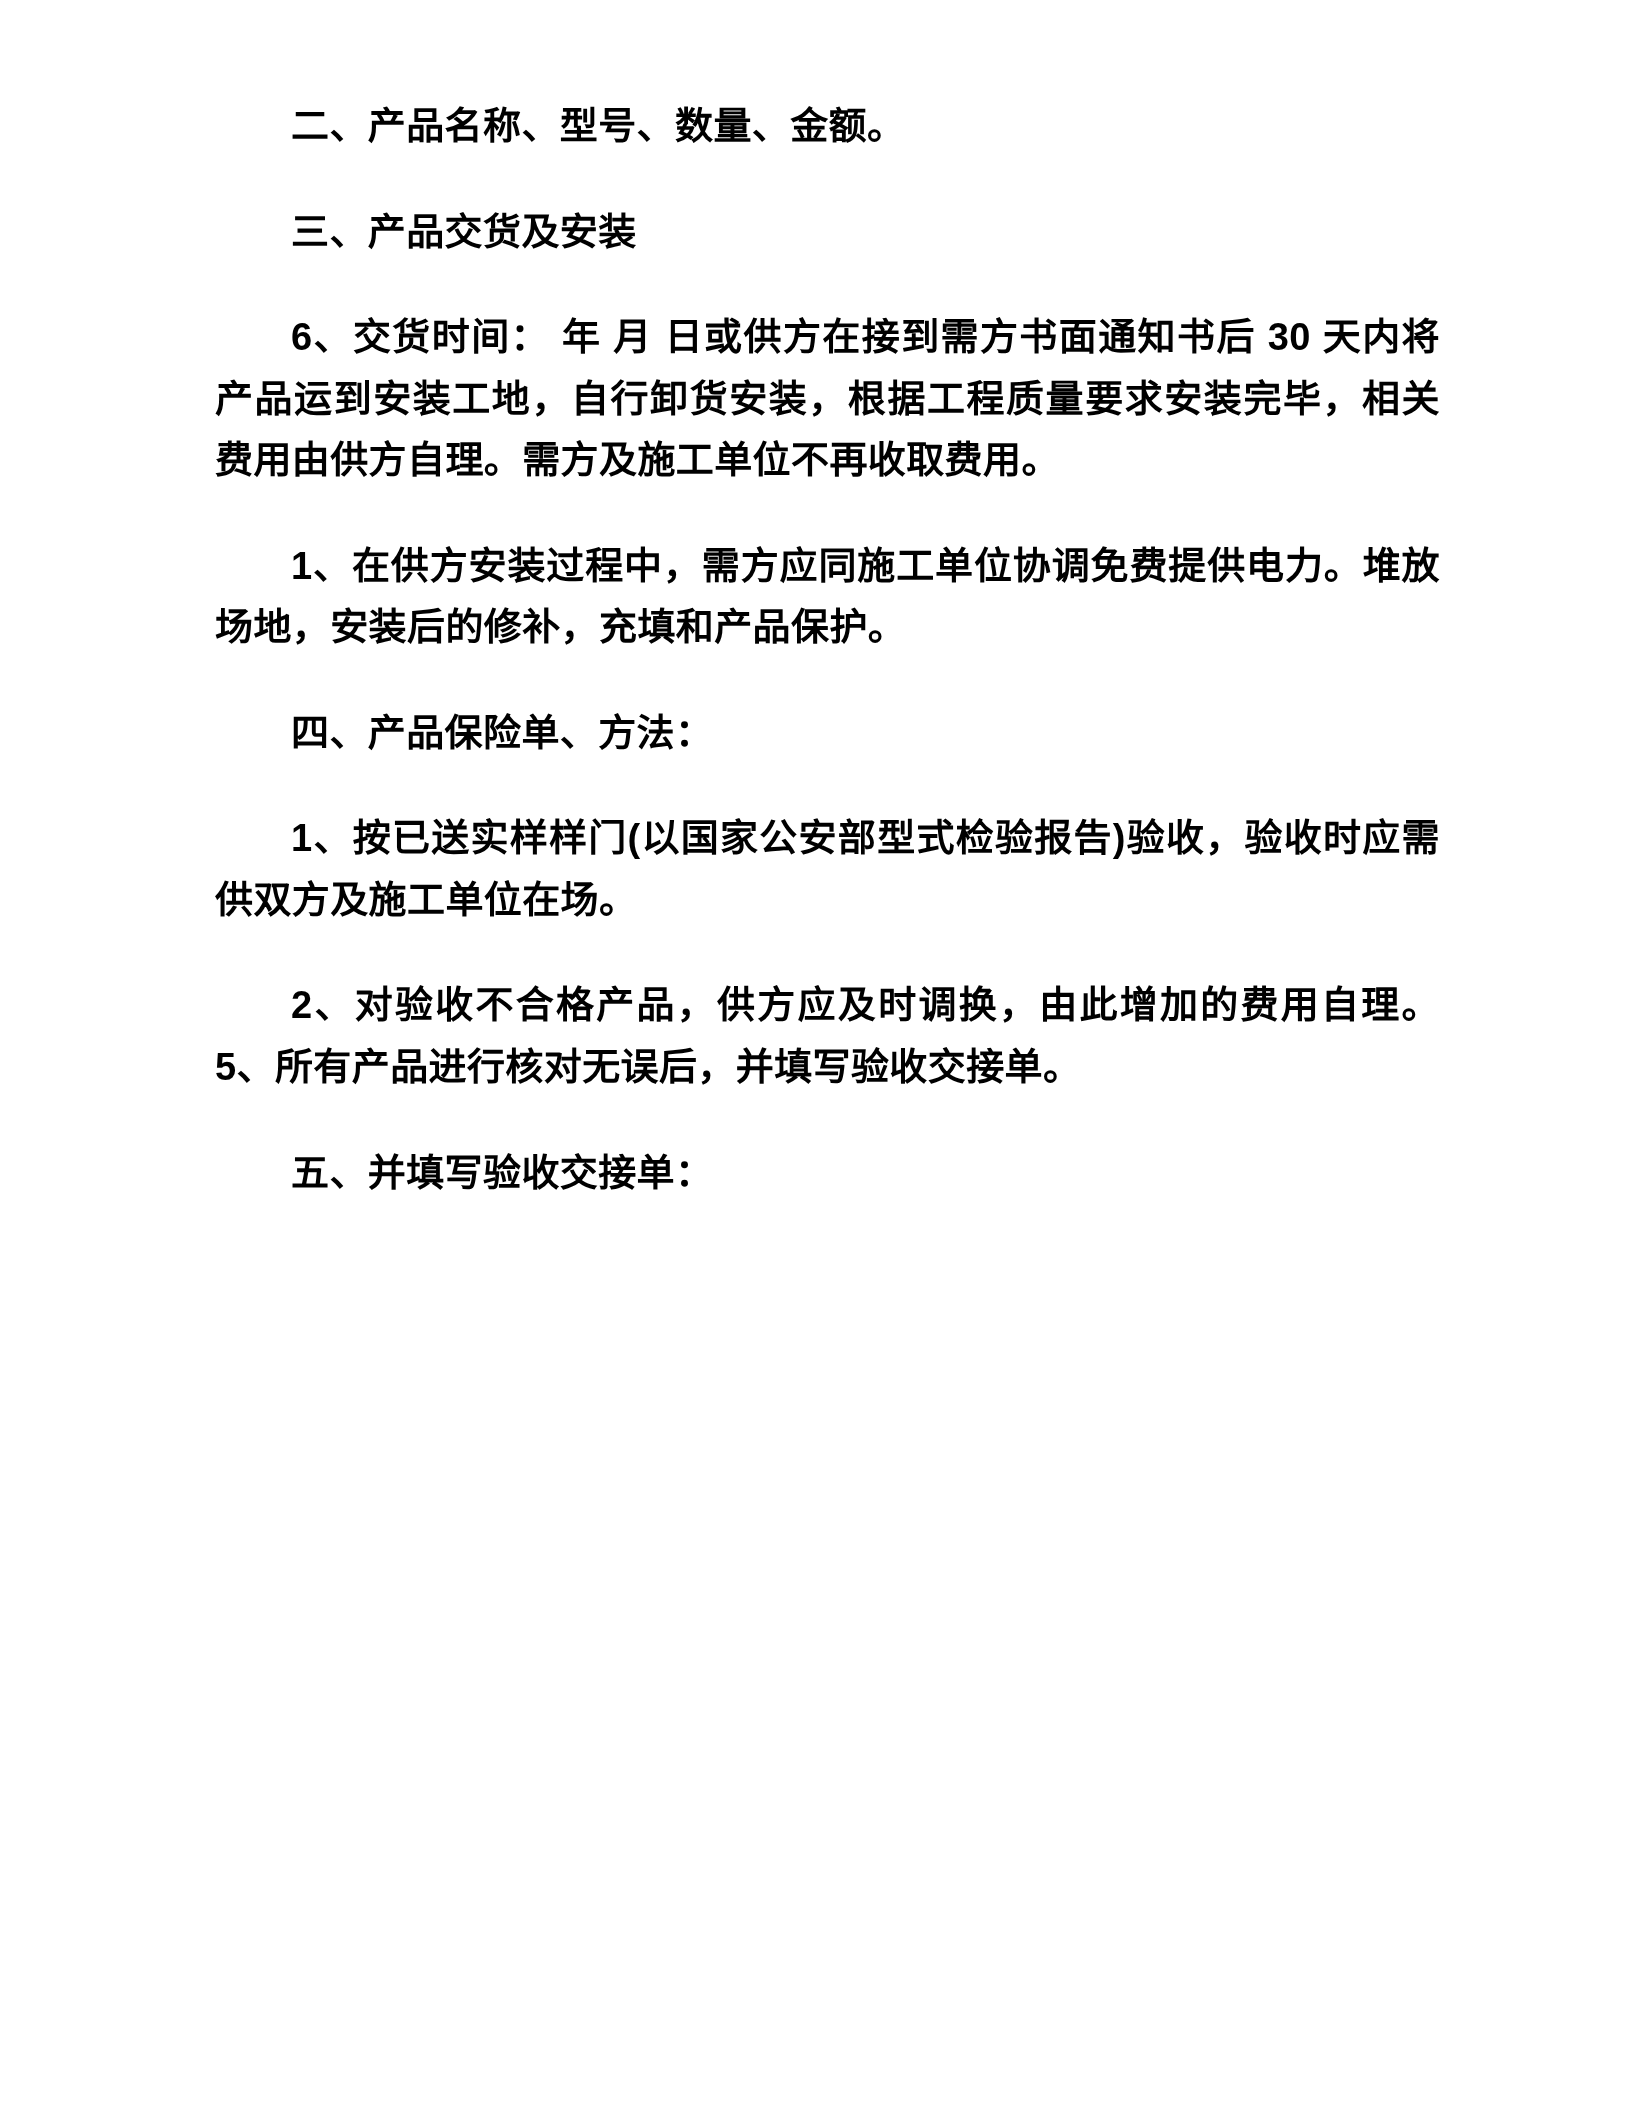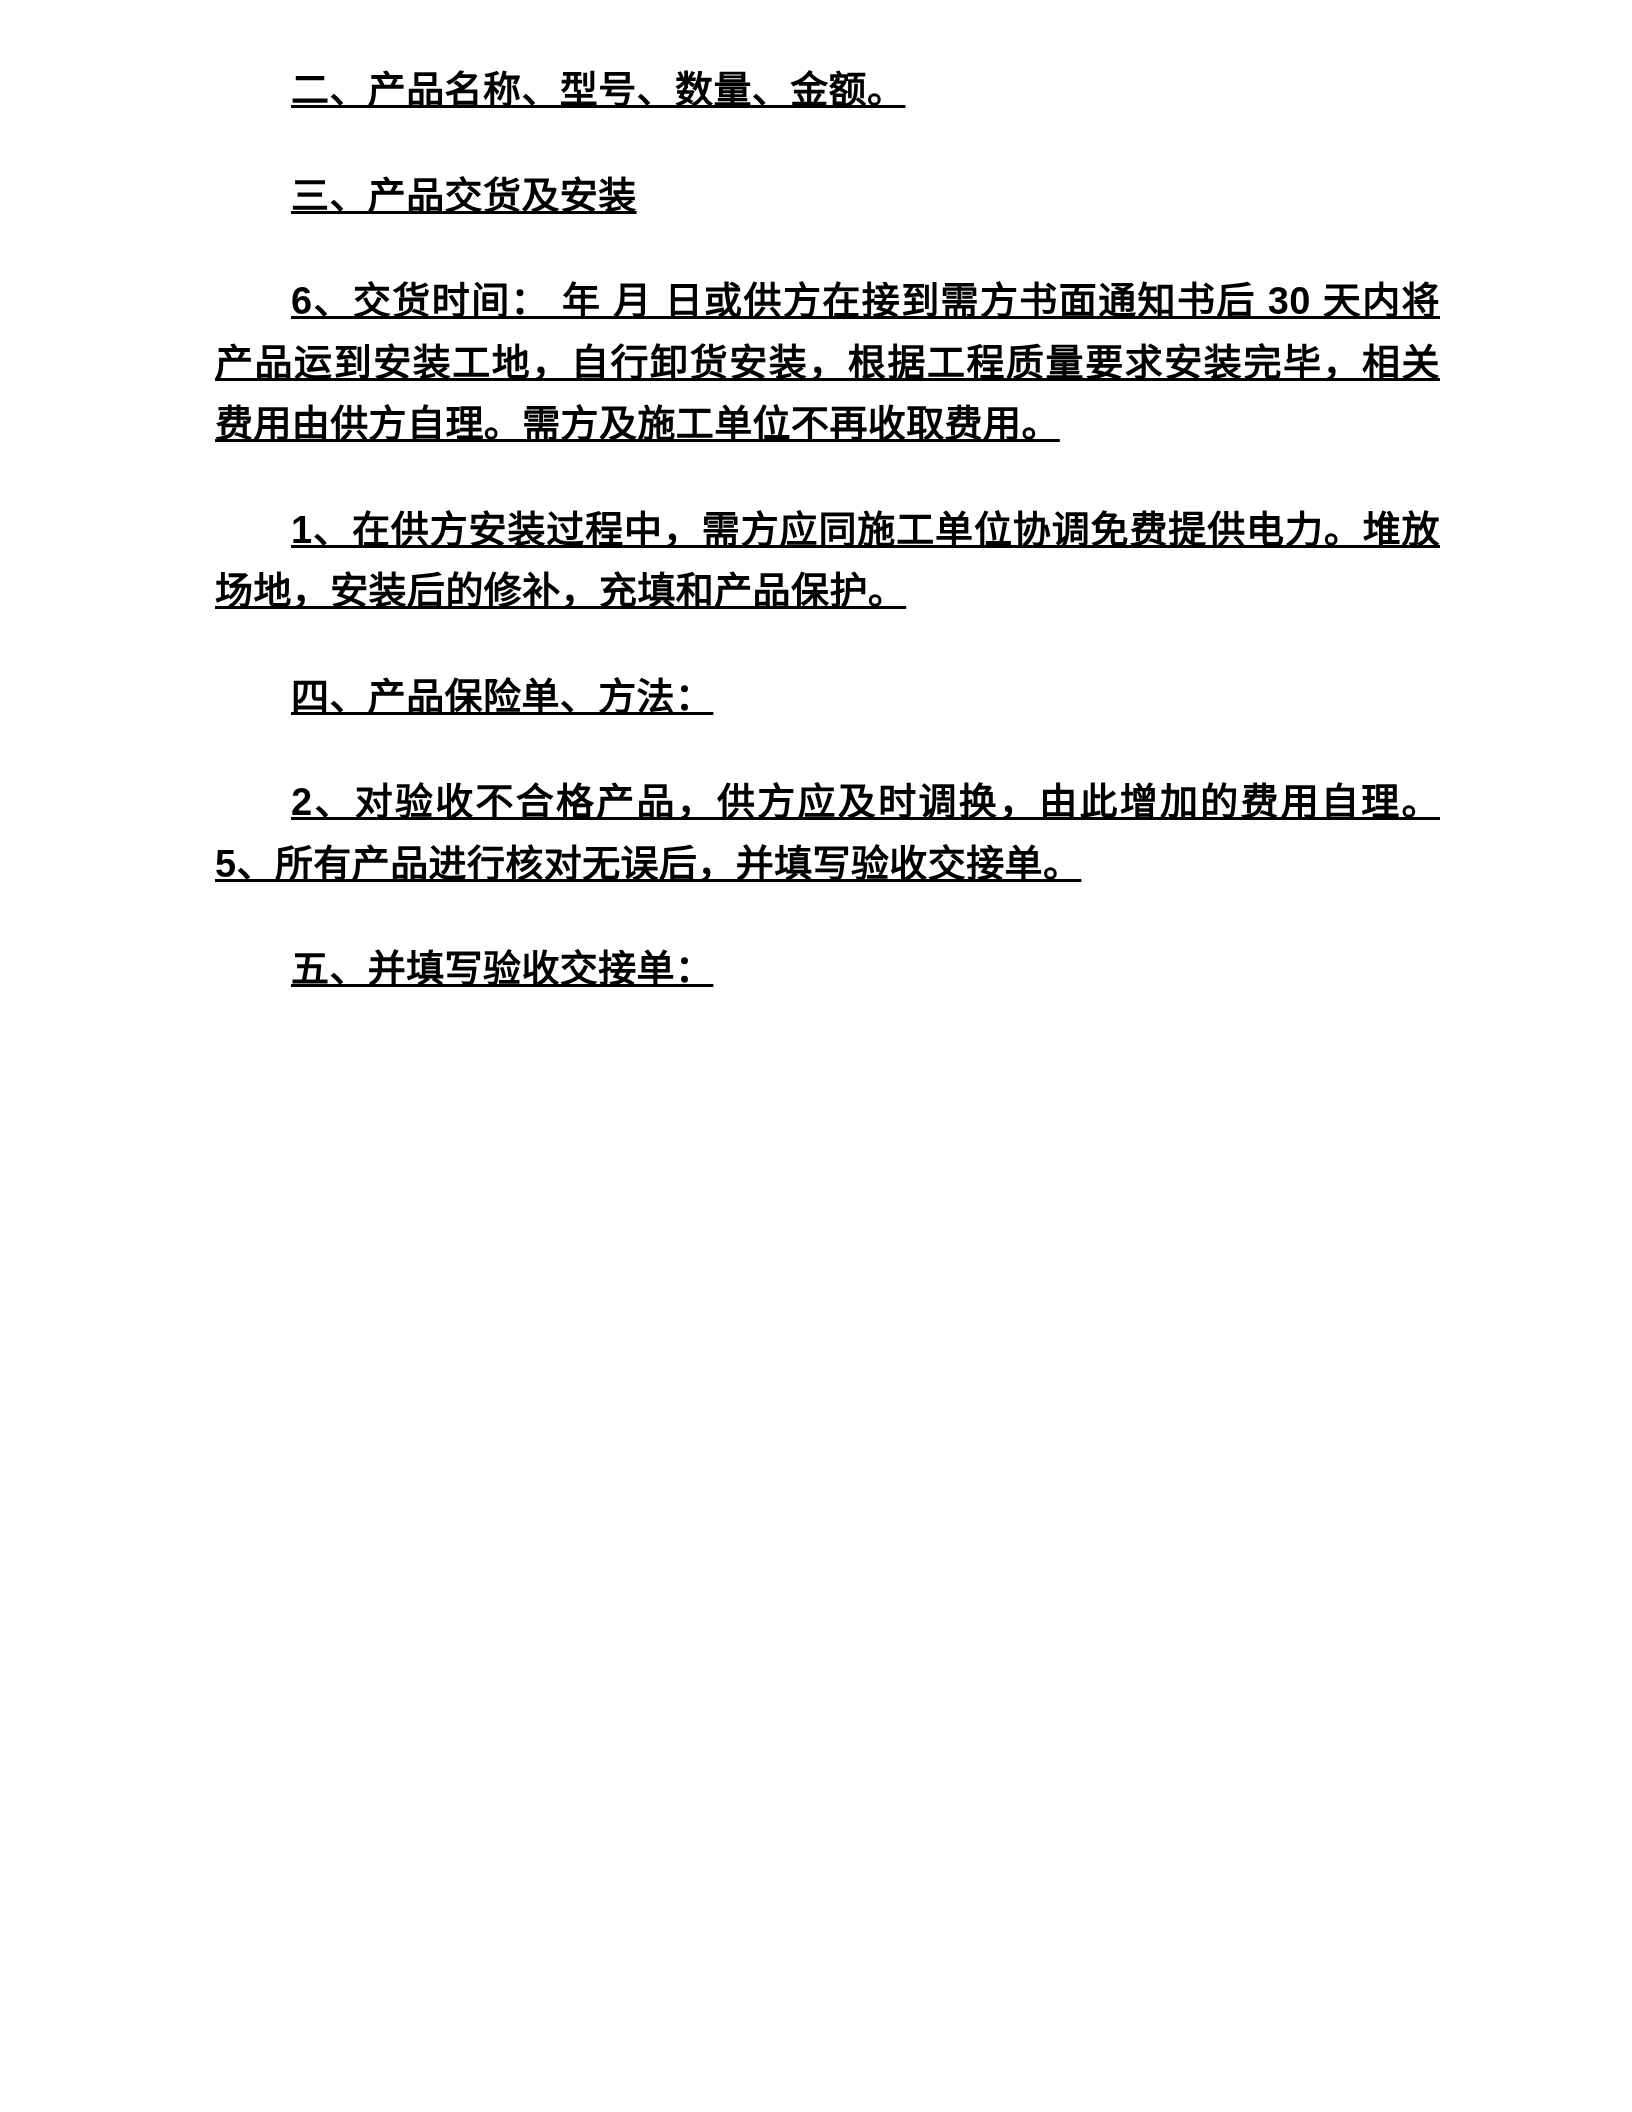--- a/index.html
+++ b/index.html
@@ -12,23 +12,22 @@
     width: 1632px;
     height: 2112px;
     font-family: "Liberation Sans", "DejaVu Sans", sans-serif;
     color: #000000;
     overflow: hidden;
   }
   .page {
     box-sizing: border-box;
     width: 1632px;
     height: 2112px;
-    padding: 60px 195px 0 215px;
+    padding: 96px 195px 0 215px;
     background: #ffffff;
-    text-decoration: underline;
   }
   .doc-body {
     width: 1225px;
   }
   p.para {
     margin: 0 0 44px 0;
     font-size: 38px;
     line-height: 1.62;
     font-weight: 700;
     letter-spacing: 0.4px;
@@ -53,20 +52,21 @@
 
     <p class="para indent">三、产品交货及安装</p>
 
     <p class="para indent">6、交货时间： 年 月 日或供方在接到需方书面通知书后 30 天内将产品运到安装工地，自行卸货安装，根据工程质量要求安装完毕，相关费用由供方自理。需方及施工单位不再收取费用。</p>
 
     <p class="para indent">1、在供方安装过程中，需方应同施工单位协调免费提供电力。堆放场地，安装后的修补，充填和产品保护。</p>
 
 
     <p class="para indent">四、产品保险单、方法：</p>
 
+    <p class="para indent">1、按已送实样样门(以国家公安部型式检验报告)验收，验收时应需供双方及施工单位在场。</p>
 
     <p class="para indent">2、对验收不合格产品，供方应及时调换，由此增加的费用自理。5、所有产品进行核对无误后，并填写验收交接单。</p>
 
 
     <p class="para indent tight">五、并填写验收交接单：</p>
 
   </div>
 </div>
 
 </body></html>

